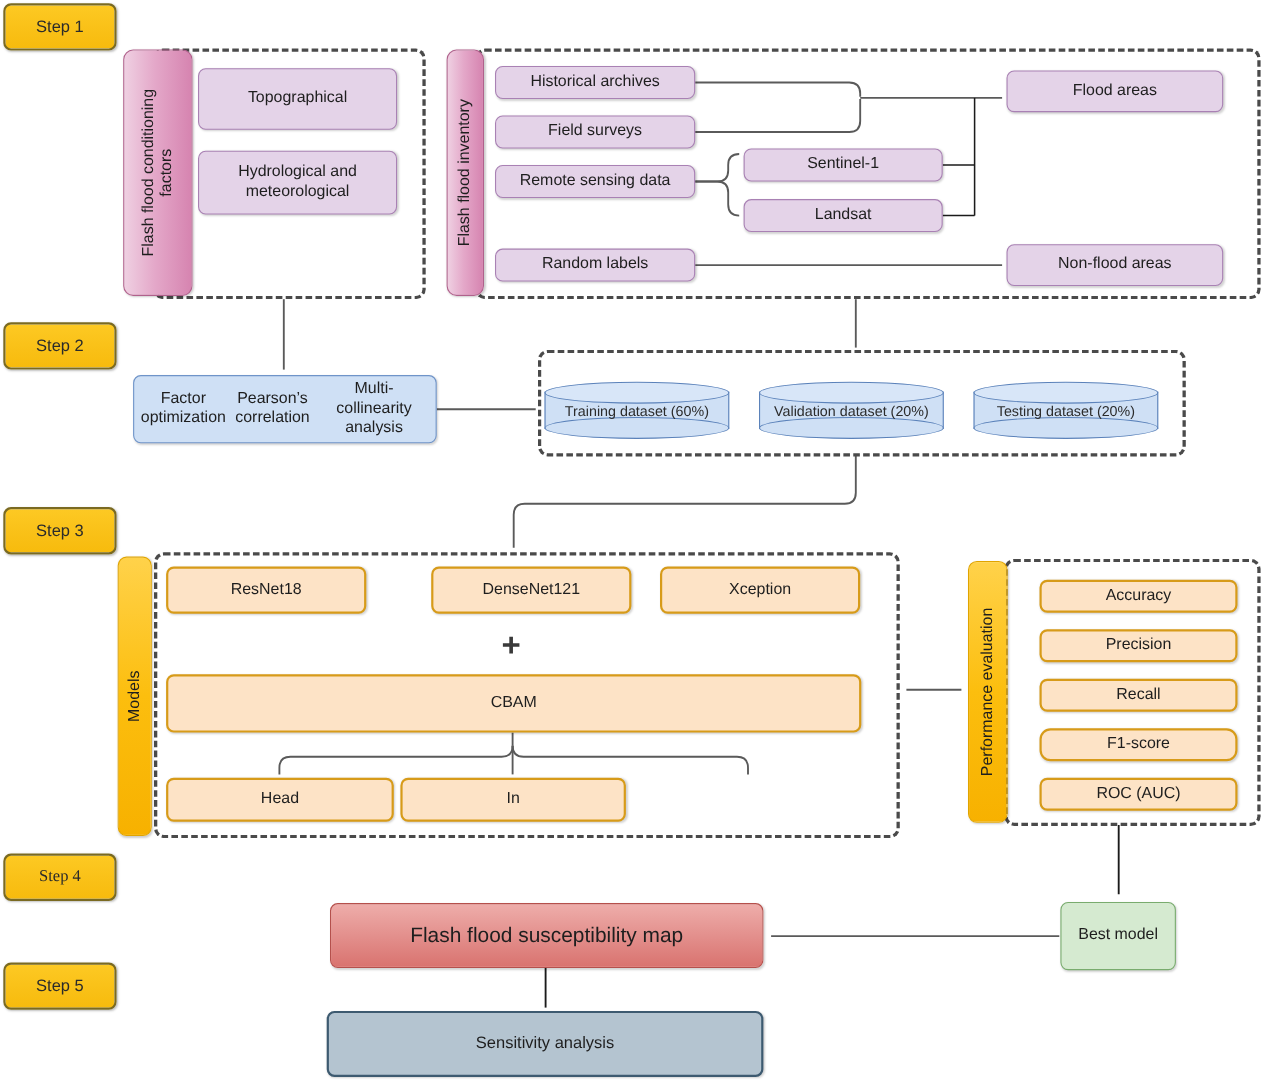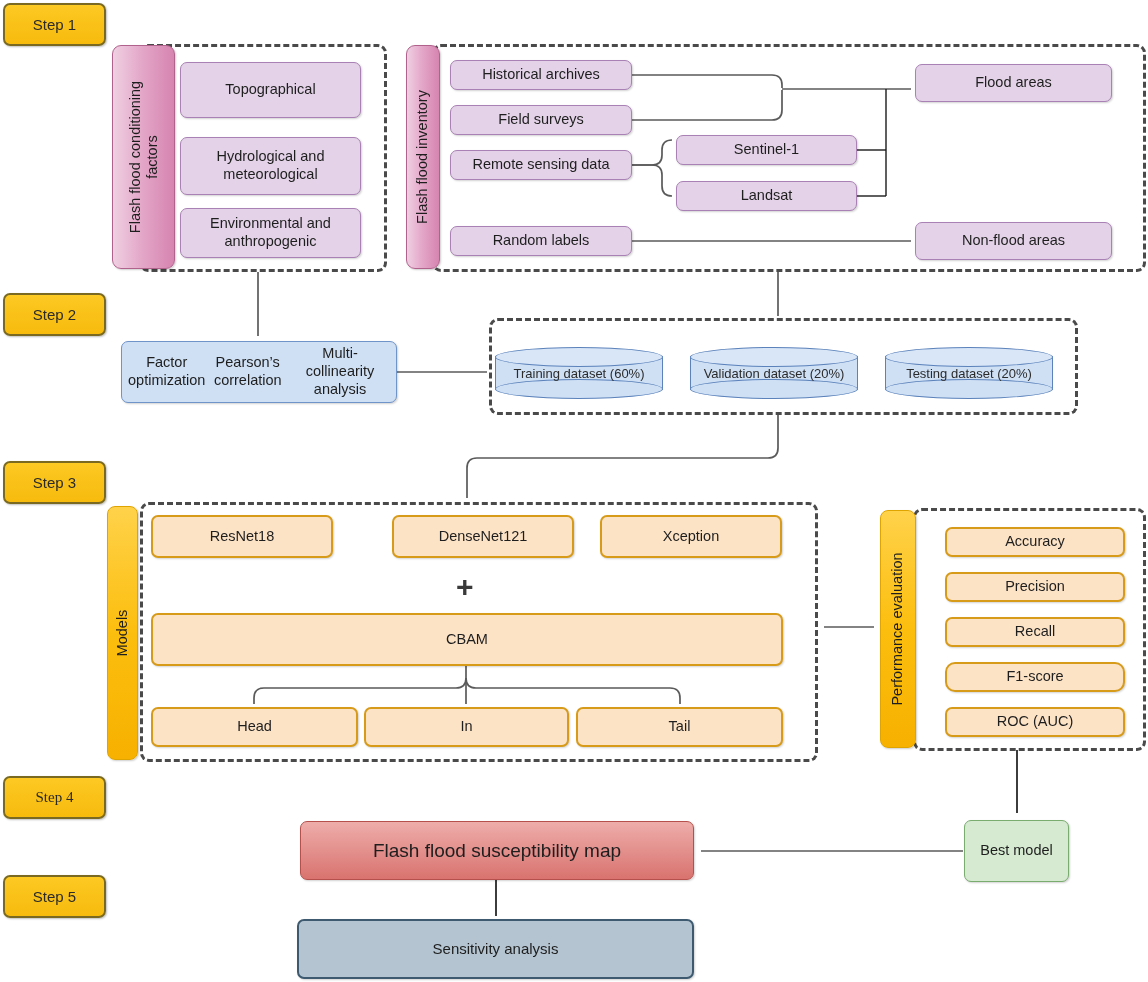--- a/index.html
+++ b/index.html
@@ -152,21 +152,20 @@
 
   <div class="abs purple-bar" style="left:112px;top:45px;width:63px;height:224px;">
     <div class="vlabel">
       <div>Flash flood conditioning</div>
       <div>factors</div>
     </div>
   </div>
 
   <div class="abs node purple" style="left:180px;top:62px;width:181px;height:56px;">Topographical</div>
   <div class="abs node purple" style="left:180px;top:137px;width:181px;height:58px;">Hydrological and meteorological</div>
-  <div class="abs node purple" style="left:180px;top:208px;width:181px;height:50px;">Environmental and anthropogenic</div>
 
   <div class="abs dashed" style="left:432px;top:44px;width:714px;height:228px;"></div>
 
   <div class="abs purple-bar" style="left:406px;top:45px;width:34px;height:224px;">
     <div class="vlabel">Flash flood inventory</div>
   </div>
 
   <div class="abs node purple" style="left:450px;top:60px;width:182px;height:30px;">Historical archives</div>
   <div class="abs node purple" style="left:450px;top:105px;width:182px;height:30px;">Field surveys</div>
   <div class="abs node purple" style="left:450px;top:150px;width:182px;height:30px;">Remote sensing data</div>
@@ -214,21 +213,20 @@
   <div class="abs node orange" style="left:151px;top:515px;width:182px;height:43px;text-align:right;">ResNet18</div>
   <div class="abs node orange" style="left:369px;top:515px;width:182px;height:43px;margin-left:23px;">DenseNet121</div>
   <div class="abs node orange" style="left:600px;top:515px;width:182px;height:43px;">Xception</div>
 
   <div class="plus" style="left:456px;top:572px;">+</div>
 
   <div class="abs node orange" style="left:151px;top:613px;width:632px;height:53px;">CBAM</div>
 
   <div class="abs node orange" style="left:151px;top:707px;width:207px;height:40px;">Head</div>
   <div class="abs node orange" style="left:364px;top:707px;width:205px;height:40px;">In</div>
-  <div class="abs node orange" style="left:576px;top:707px;width:207px;height:40px;">Tail</div>
 
   <div class="abs dashed" style="left:913px;top:508px;width:233px;height:243px;"></div>
 
   <div class="abs orange-bar" style="left:880px;top:510px;width:36px;height:238px;">
     <div class="vlabel">Performance evaluation</div>
   </div>
 
   <div class="abs node orange" style="left:945px;top:527px;width:180px;height:30px;">Accuracy</div>
   <div class="abs node orange" style="left:945px;top:572px;width:180px;height:30px;">Precision</div>
   <div class="abs node orange" style="left:945px;top:617px;width:180px;height:30px;">Recall</div>

